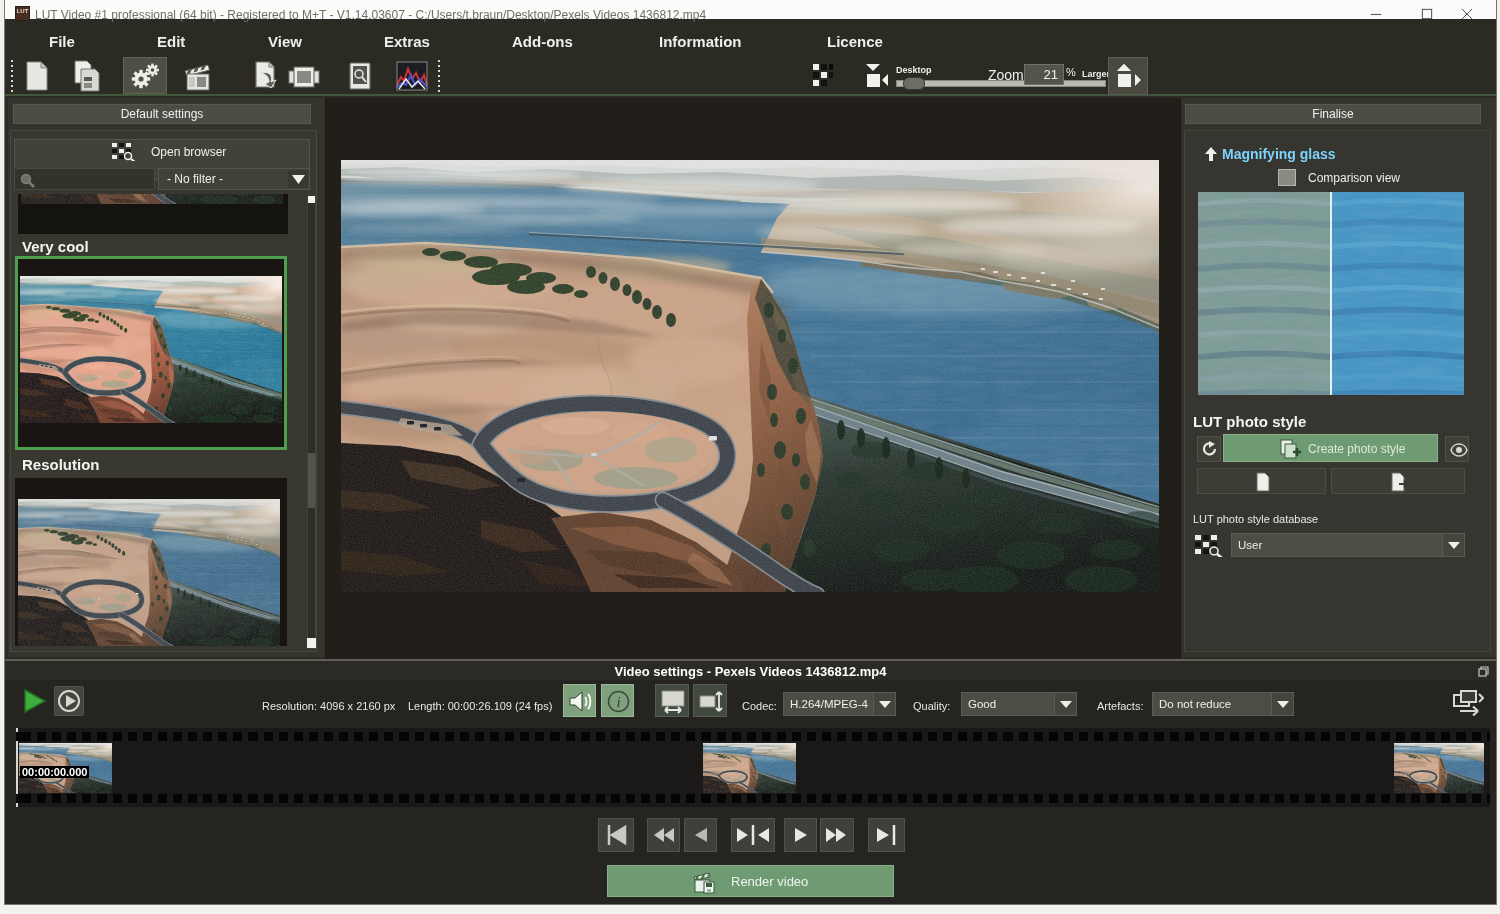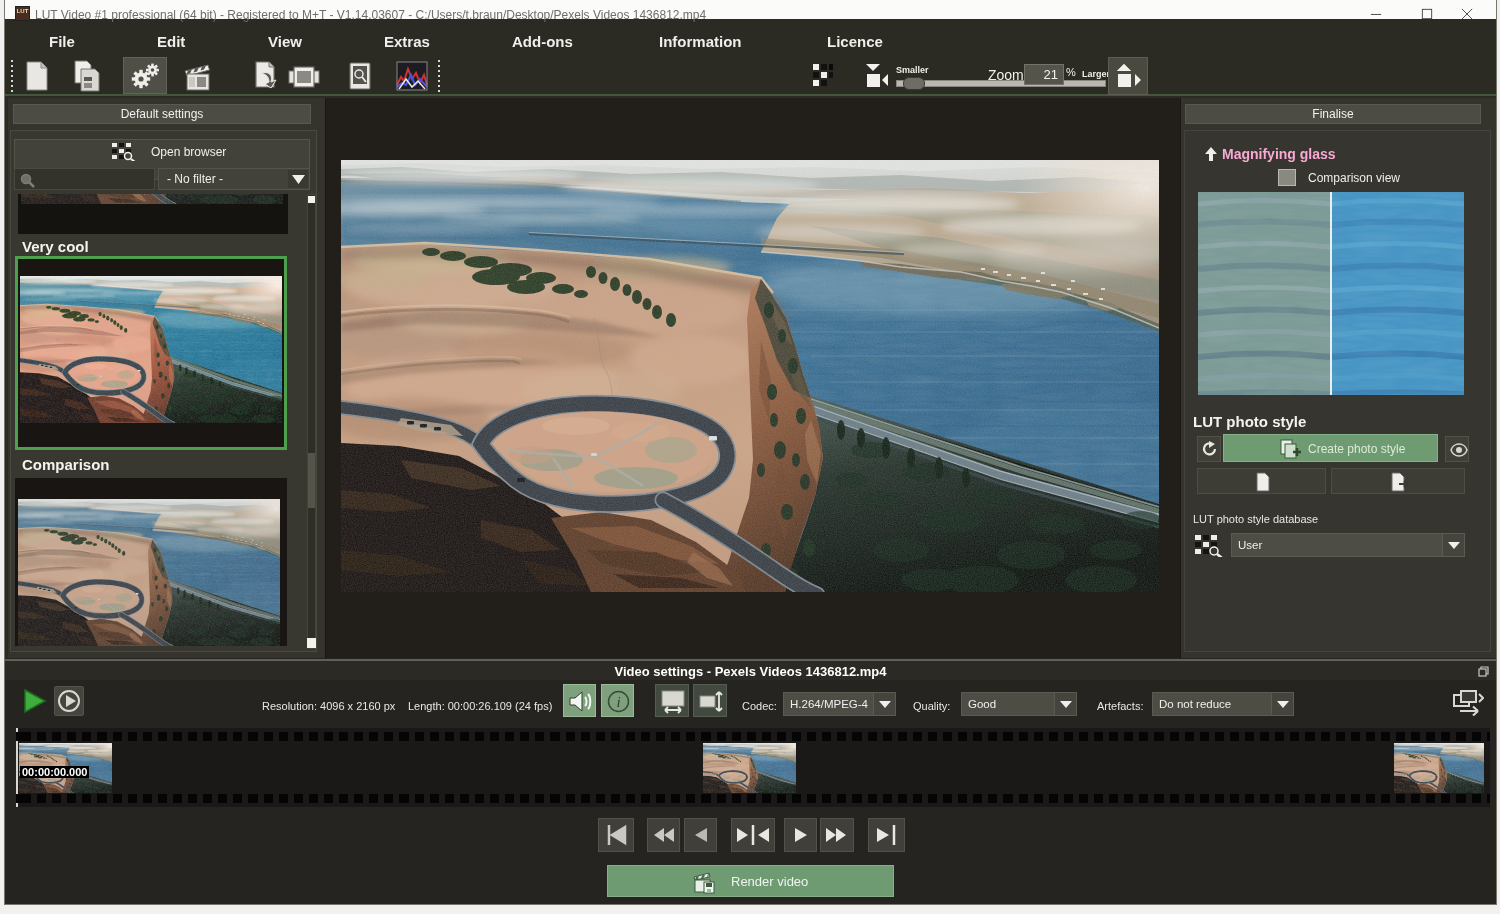--- a/index.html
+++ b/index.html
@@ -487,21 +487,21 @@
           <rect x="9" y="17" width="6" height="6" fill="#111"></rect>
     <rect x="17" y="9" width="4" height="6" fill="#111"></rect>
           <rect x="17" y="1" width="4" height="6" fill="#0a0a0a"></rect>
    </g>
   </svg>
   <svg style="position:absolute;left:860px;top:5px" width="26" height="28" viewBox="0 0 26 28">
    <path d="M2,2 H16 L9,9 Z" fill="#f2f1ed"></path>
    <rect x="3" y="12" width="13" height="13" fill="#f2f1ed"></rect>
    <path d="M24,12 L18,18 L24,24 Z" fill="#f2f1ed"></path>
   </svg>
-  <span style="position:absolute;left:892px;top:8px;color:#f0efeb;font-size:9px;font-weight:bold">Smaller</span>
+  <span style="position:absolute;left:892px;top:8px;color:#f0efeb;font-size:9px;font-weight:bold">Desktop</span>
   <div style="position:absolute;left:892px;top:23px;width:210px;height:7px;background:#b9b8b2;border:1px solid #88877f"></div>
   <div style="position:absolute;left:899px;top:20px;width:22px;height:13px;background:#6e6d64;border:1px solid #3a3932;border-radius:6px"></div>
   <span style="position:absolute;left:984px;top:10px;color:#f0efeb;font-size:14px">Zoom</span>
   <div style="position:absolute;left:1020px;top:7px;width:40px;height:21px;background:#55544b;border:1px solid #73726a;color:#f2f1ed;font-size:13px;text-align:right;line-height:20px;padding-right:5px">21</div>
   <span style="position:absolute;left:1062px;top:9px;color:#f0efeb;font-size:11px">%</span>
   <span style="position:absolute;left:1078px;top:12px;color:#f0efeb;font-size:9px;font-weight:bold">Larger</span>
   <div style="position:absolute;left:1104px;top:0px;width:40px;height:38px;background:#4a4940;border:1px solid #5e5d54"></div>
   <svg style="position:absolute;left:1111px;top:5px" width="26" height="28" viewBox="0 0 26 28">
    <path d="M9,2 L16,9 H2 Z M9,2" fill="#f2f1ed"></path>
    <path d="M2,9 H16 L9,2 Z" fill="#f2f1ed"></path>
@@ -556,21 +556,21 @@
      </div>
     </div>
 
     <div style="position:absolute;left:8px;top:44px;color:#f4f3ef;font-size:15px;font-weight:bold">Very cool</div>
     <div style="position:absolute;left:1px;top:62px;width:272px;height:194px;background:#181512;border:3px solid #4ea04c">
      <svg width="262" height="147" viewBox="0 0 818 432" preserveAspectRatio="none" style="position:absolute;left:2px;top:17px;filter:saturate(1.35) hue-rotate(-10deg) brightness(1.0) contrast(1.05)">
               <use href="#photo"></use>
             </svg>
     </div>
 
-    <div style="position:absolute;left:8px;top:262px;color:#f4f3ef;font-size:15px;font-weight:bold">Comparison</div>
+    <div style="position:absolute;left:8px;top:262px;color:#f4f3ef;font-size:15px;font-weight:bold">Resolution</div>
     <div style="position:absolute;left:1px;top:284px;width:272px;height:170px;background:#181512">
      <svg width="262" height="147" viewBox="0 0 818 432" preserveAspectRatio="none" style="position:absolute;left:3px;top:21px;filter:saturate(0.95) brightness(0.97)">
               <use href="#photo"></use>
             </svg>
     </div>
    </div>
 
    <div style="position:absolute;left:299px;top:96px;width:9px;height:455px;background:#2e2d26;border:1px solid #45443c"></div>
    <div style="position:absolute;left:300px;top:98px;width:7px;height:7px;background:#f2f1ed"></div>
    <div style="position:absolute;left:300px;top:355px;width:7px;height:55px;background:#55544b"></div>
@@ -580,21 +580,21 @@
    <svg width="818" height="432" viewBox="0 0 818 432" style="position:absolute;left:15px;top:62px;filter:contrast(1.05) brightness(0.965) saturate(1.04)">
           <use href="#photo"></use>
         </svg>
   </div>
   <div id="rightpanel">
    <div class="panelbtn" style="left:4px;top:6px;width:296px;height:20px;line-height:18px">Finalise</div>
    <div style="position:absolute;left:3px;top:32px;width:307px;height:522px;background:#363530;border:1px solid #45443c"></div>
    <svg style="position:absolute;left:24px;top:49px" width="12" height="14" viewBox="0 0 12 14">
           <path d="M6,0 L12,7 H8 V14 H4 V7 H0 Z" fill="#efeeea"></path>
         </svg>
-   <span style="position:absolute;left:41px;top:48px;color:#f9a8d4;font-size:14px;font-weight:bold">Magnifying glass</span>
+   <span style="position:absolute;left:41px;top:48px;color:#7dd3fc;font-size:14px;font-weight:bold">Magnifying glass</span>
    <div style="position:absolute;left:97px;top:71px;width:18px;height:17px;background:#8a897f;border:1px solid #b9b8b0"></div>
    <span style="position:absolute;left:127px;top:73px;color:#efeeea;font-size:12px">Comparison view</span>
 
    <div style="position:absolute;left:17px;top:94px;width:266px;height:203px;overflow:hidden">
     <svg width="266" height="204" style="position:absolute;left:0;top:0">
             <use href="#waterpatL"></use>
           </svg>
     <div style="position:absolute;left:133px;top:0;width:133px;height:204px;overflow:hidden">
      <svg width="266" height="204" style="position:absolute;left:0;top:0">
               <use href="#waterpatR"></use>

